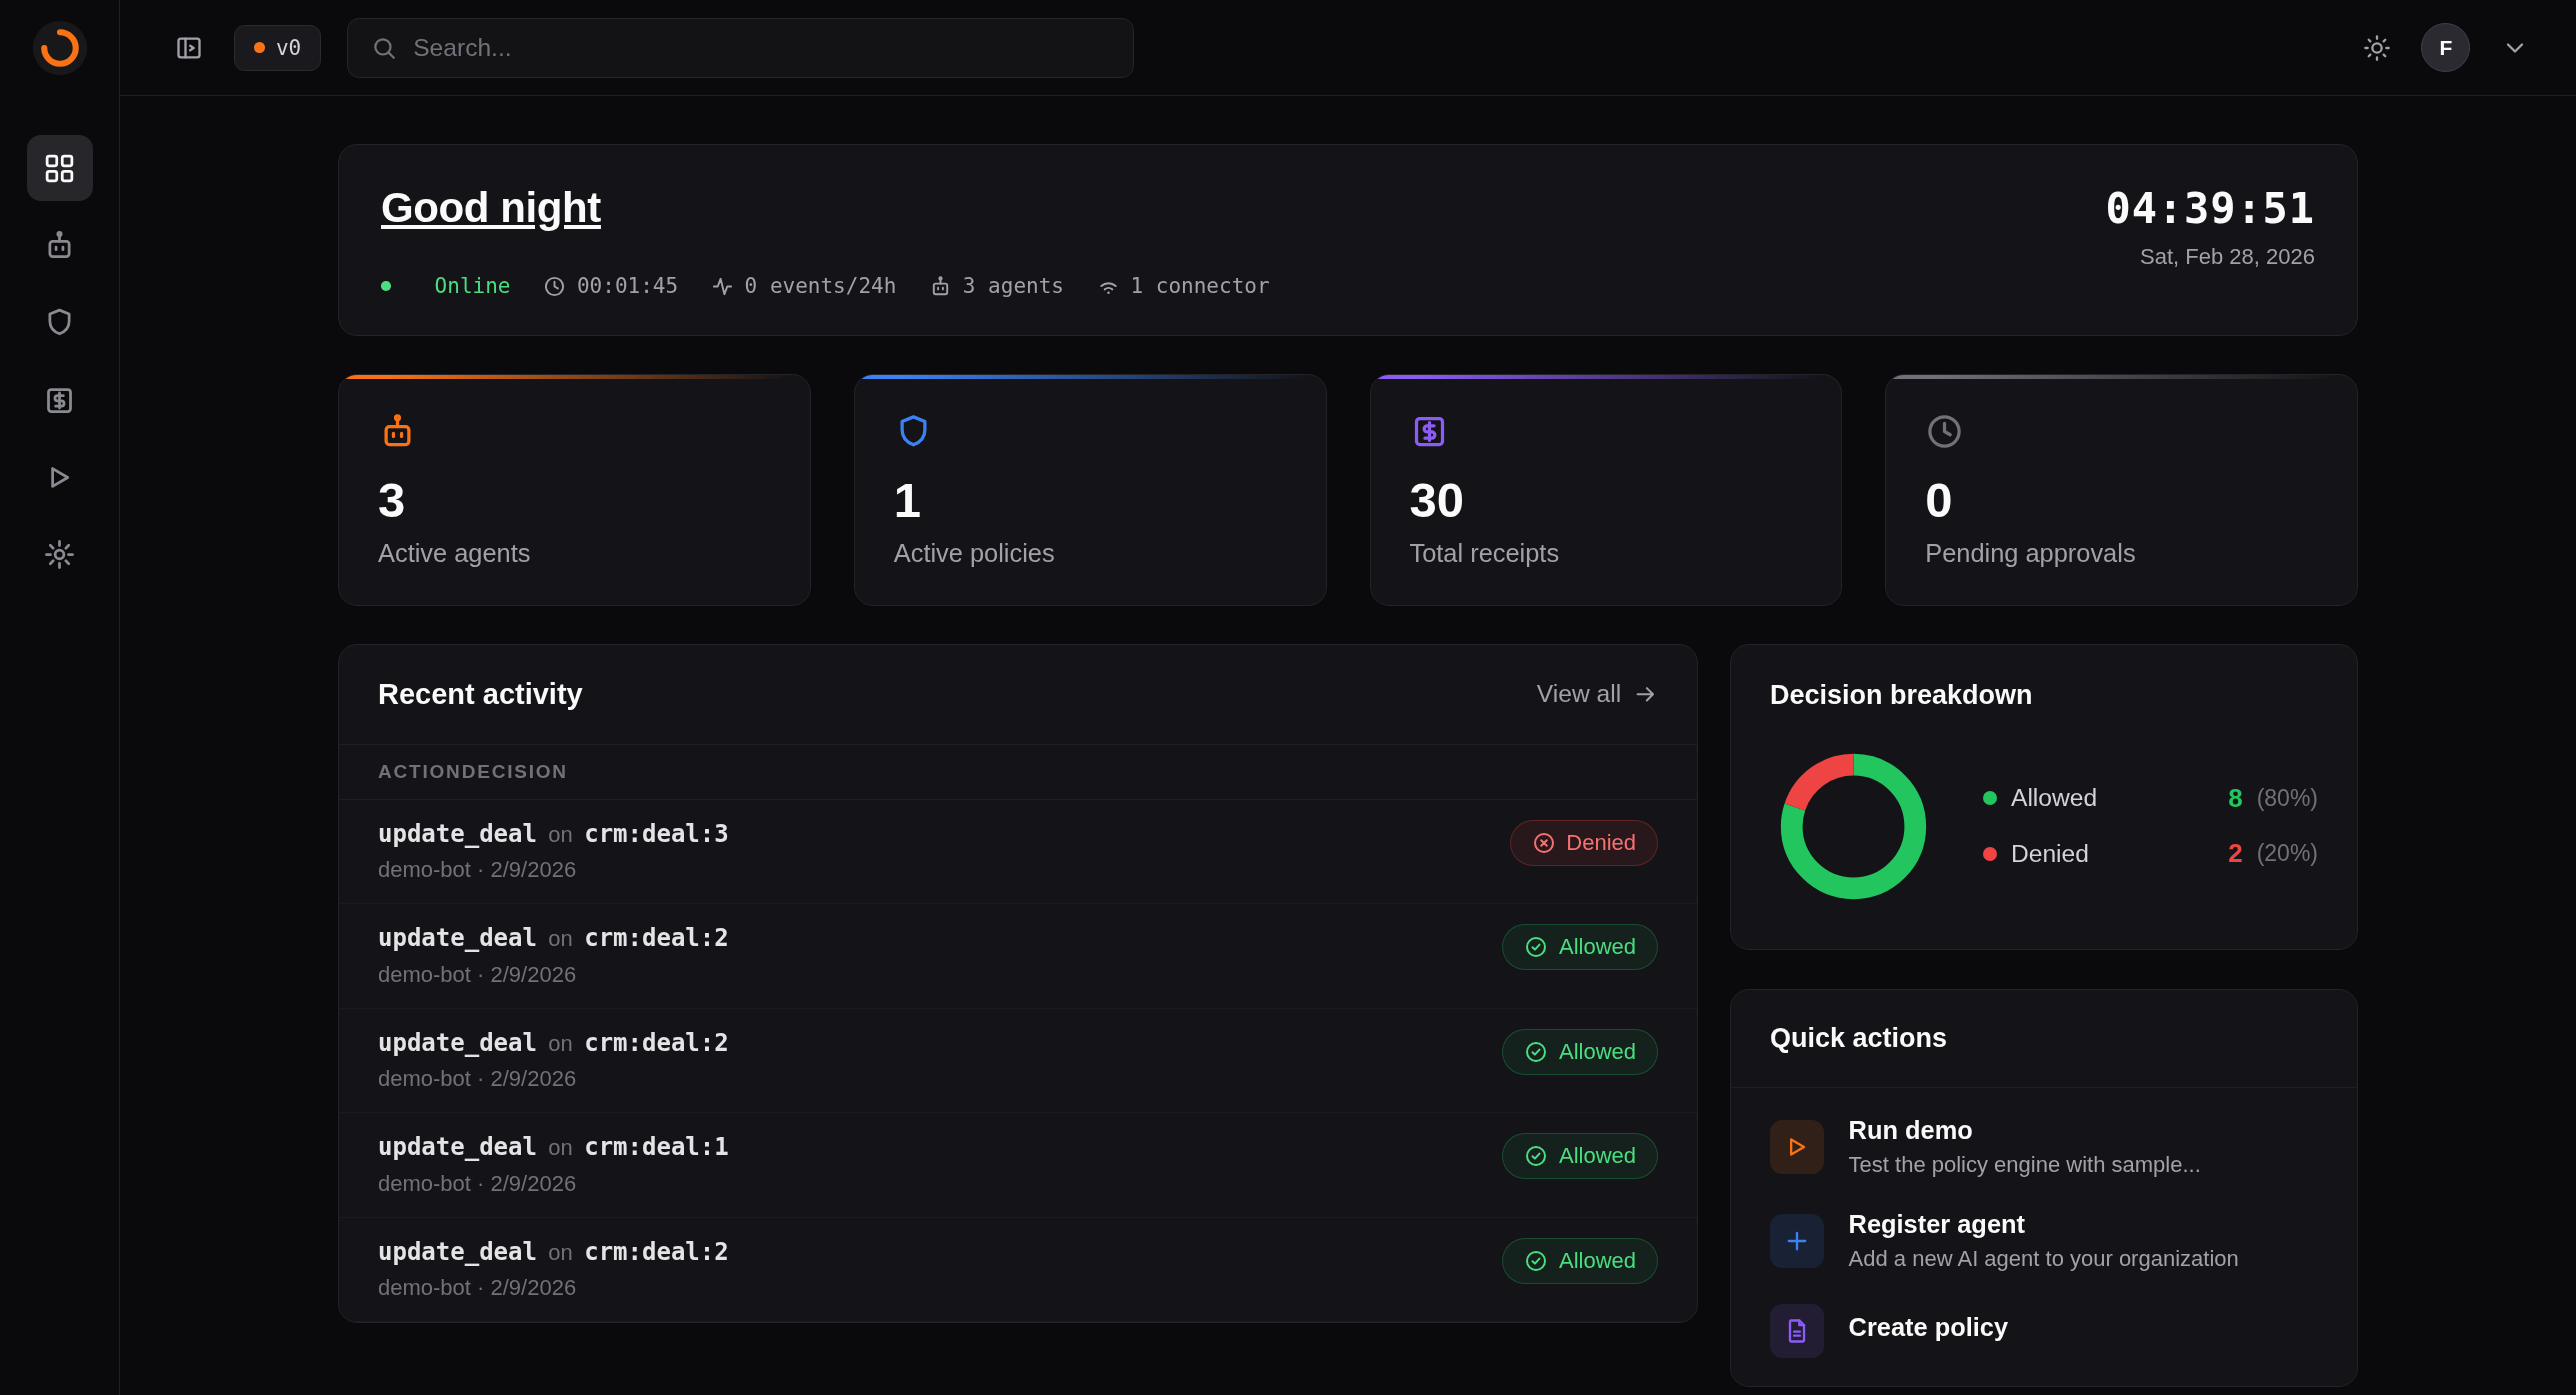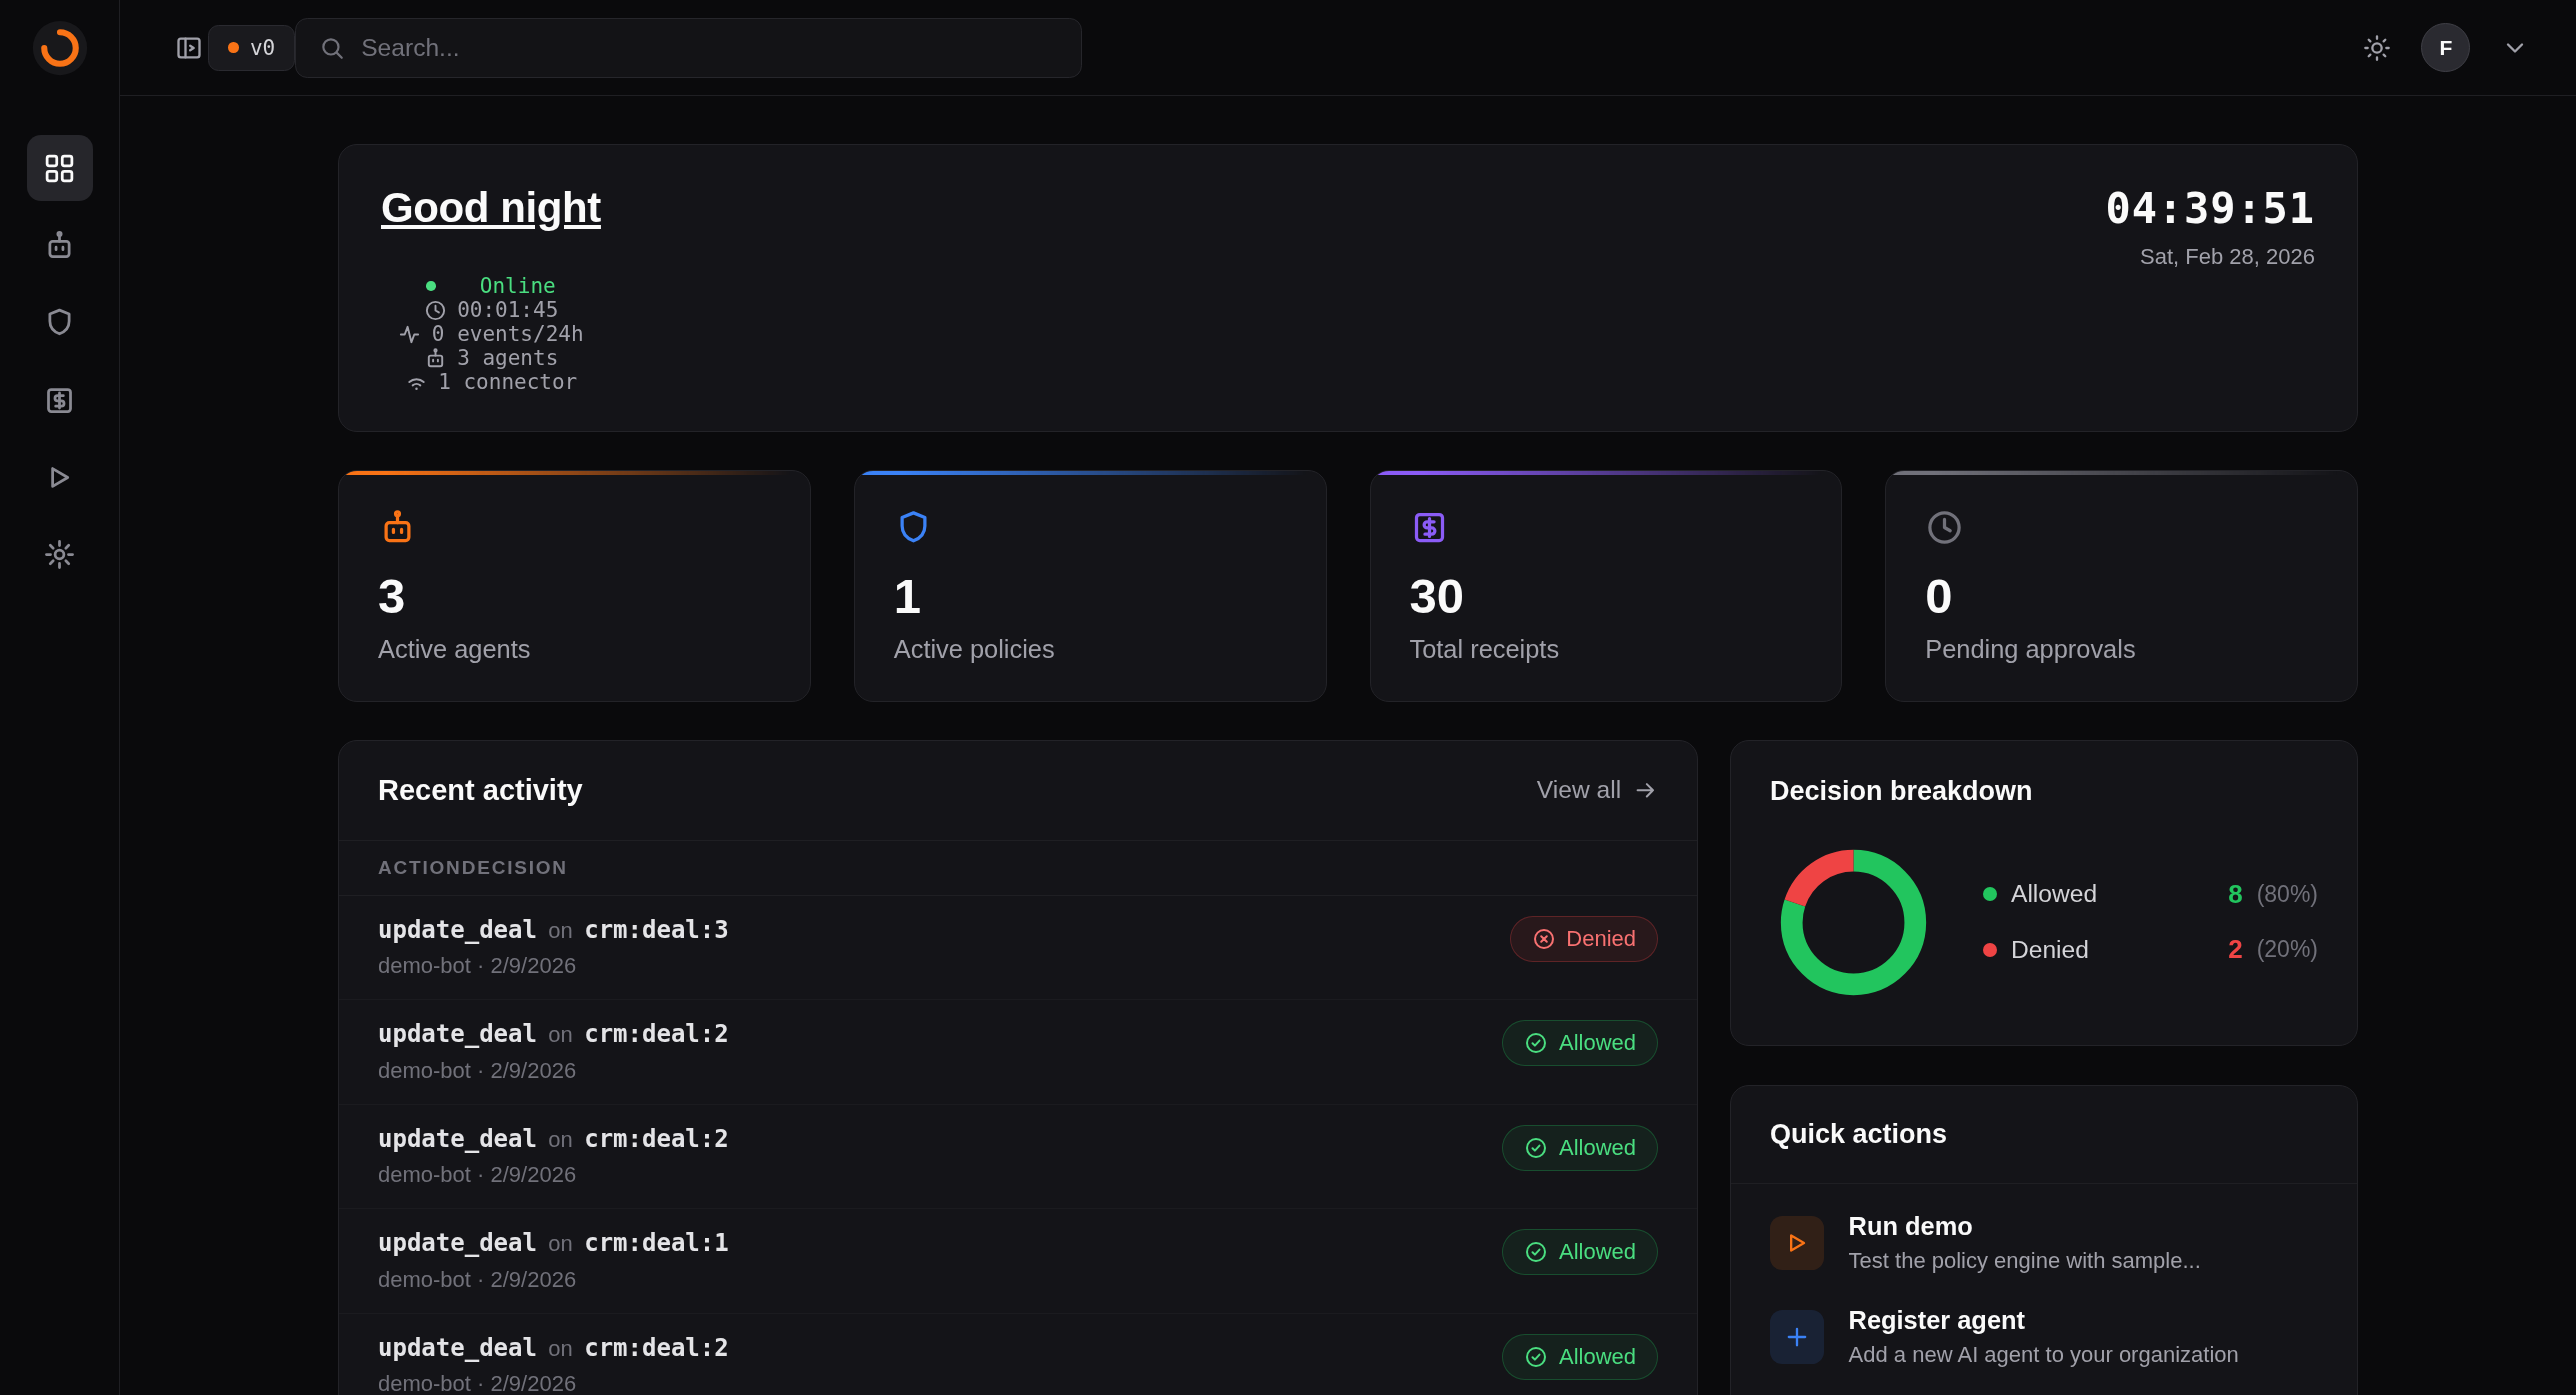--- a/index.html
+++ b/index.html
@@ -24,21 +24,21 @@
     width:66px; height:66px; border-radius:14px; display:flex; align-items:center; justify-content:center;
     color:#8a8a93;
   }
   .side-item.active { background:#26262b; color:#fafafa; }
   .side-icon { width:33px; height:33px; display:block; }
 
   
   .topbar {
     position:fixed; left:120px; right:0; top:0; height:96px;
     border-bottom:0.9px solid #1f1f23; display:flex; align-items:center;
-    padding:0 42px 0 49px; z-index:10; background:#0a0a0c;
+    padding:0 42px 0 49px; gap:26px; z-index:10; background:#0a0a0c;
   }
   .icon-btn { width:39px; height:39px; color:#a1a1aa; display:flex; align-items:center; justify-content:center; }
   .icon-btn .svgbox { width:28px; height:28px; }
   .version-badge {
     display:inline-flex; align-items:center; gap:11.4px; height:46px; padding:0 19px;
     border-radius:10.5px; background:#1a1a1e; border:0.9px solid #2a2a30;
     font-size:21px; color:#d4d4d8; font-family:"DejaVu Sans Mono","Liberation Mono",monospace;
   }
   .version-badge .dot { width:10.5px; height:10.5px; border-radius:50%; background:#f97316; }
   .search {
@@ -57,22 +57,22 @@
 
   
   .main { position:absolute; left:120px; top:96px; right:0; bottom:0; overflow:hidden; }
   .content { width:2020px; margin:0 auto; padding-top:48px; }
   .card { background:#141418; border:0.9px solid #232328; border-radius:19px; }
 
   
   .greeting { display:flex; justify-content:space-between; padding:39px 42px 37px; margin-bottom:38px; }
   .greeting-title { font-size:42px; font-weight:700; letter-spacing:-0.4px;text-decoration:underline; }
   .greeting-sub { margin-top:16px; color:#a1a1aa; font-size:25.4px; }
-  .status-row { display:flex; margin-top:42px; align-items:center;
-    font-family:"DejaVu Sans Mono","Liberation Mono",monospace; font-size:21px; color:#a1a1aa;flex-direction:column; }
+  .status-row { display:flex; gap:33px; margin-top:42px; align-items:center;
+    font-family:"DejaVu Sans Mono","Liberation Mono",monospace; font-size:21px; color:#a1a1aa; }
   .status-item { display:inline-flex; align-items:center; gap:10.5px; }
   .status-item.online { color:#4ade80; }
   .status-item.online::before { content:""; width:9.6px; height:9.6px; border-radius:50%; background:currentColor; }
   .status-icon { width:23px; height:23px; display:inline-flex; }
   .greeting-right { text-align:right; }
   .clock { font-family:"DejaVu Sans Mono","Liberation Mono",monospace; font-size:42px; font-weight:600; letter-spacing:0.9px; }
   .clock-date { margin-top:10.5px; color:#a1a1aa; font-size:22px; }
 
   
   .stats-row { display:grid; grid-template-columns:repeat(4,1fr); gap:43px; margin-bottom:38px; }

